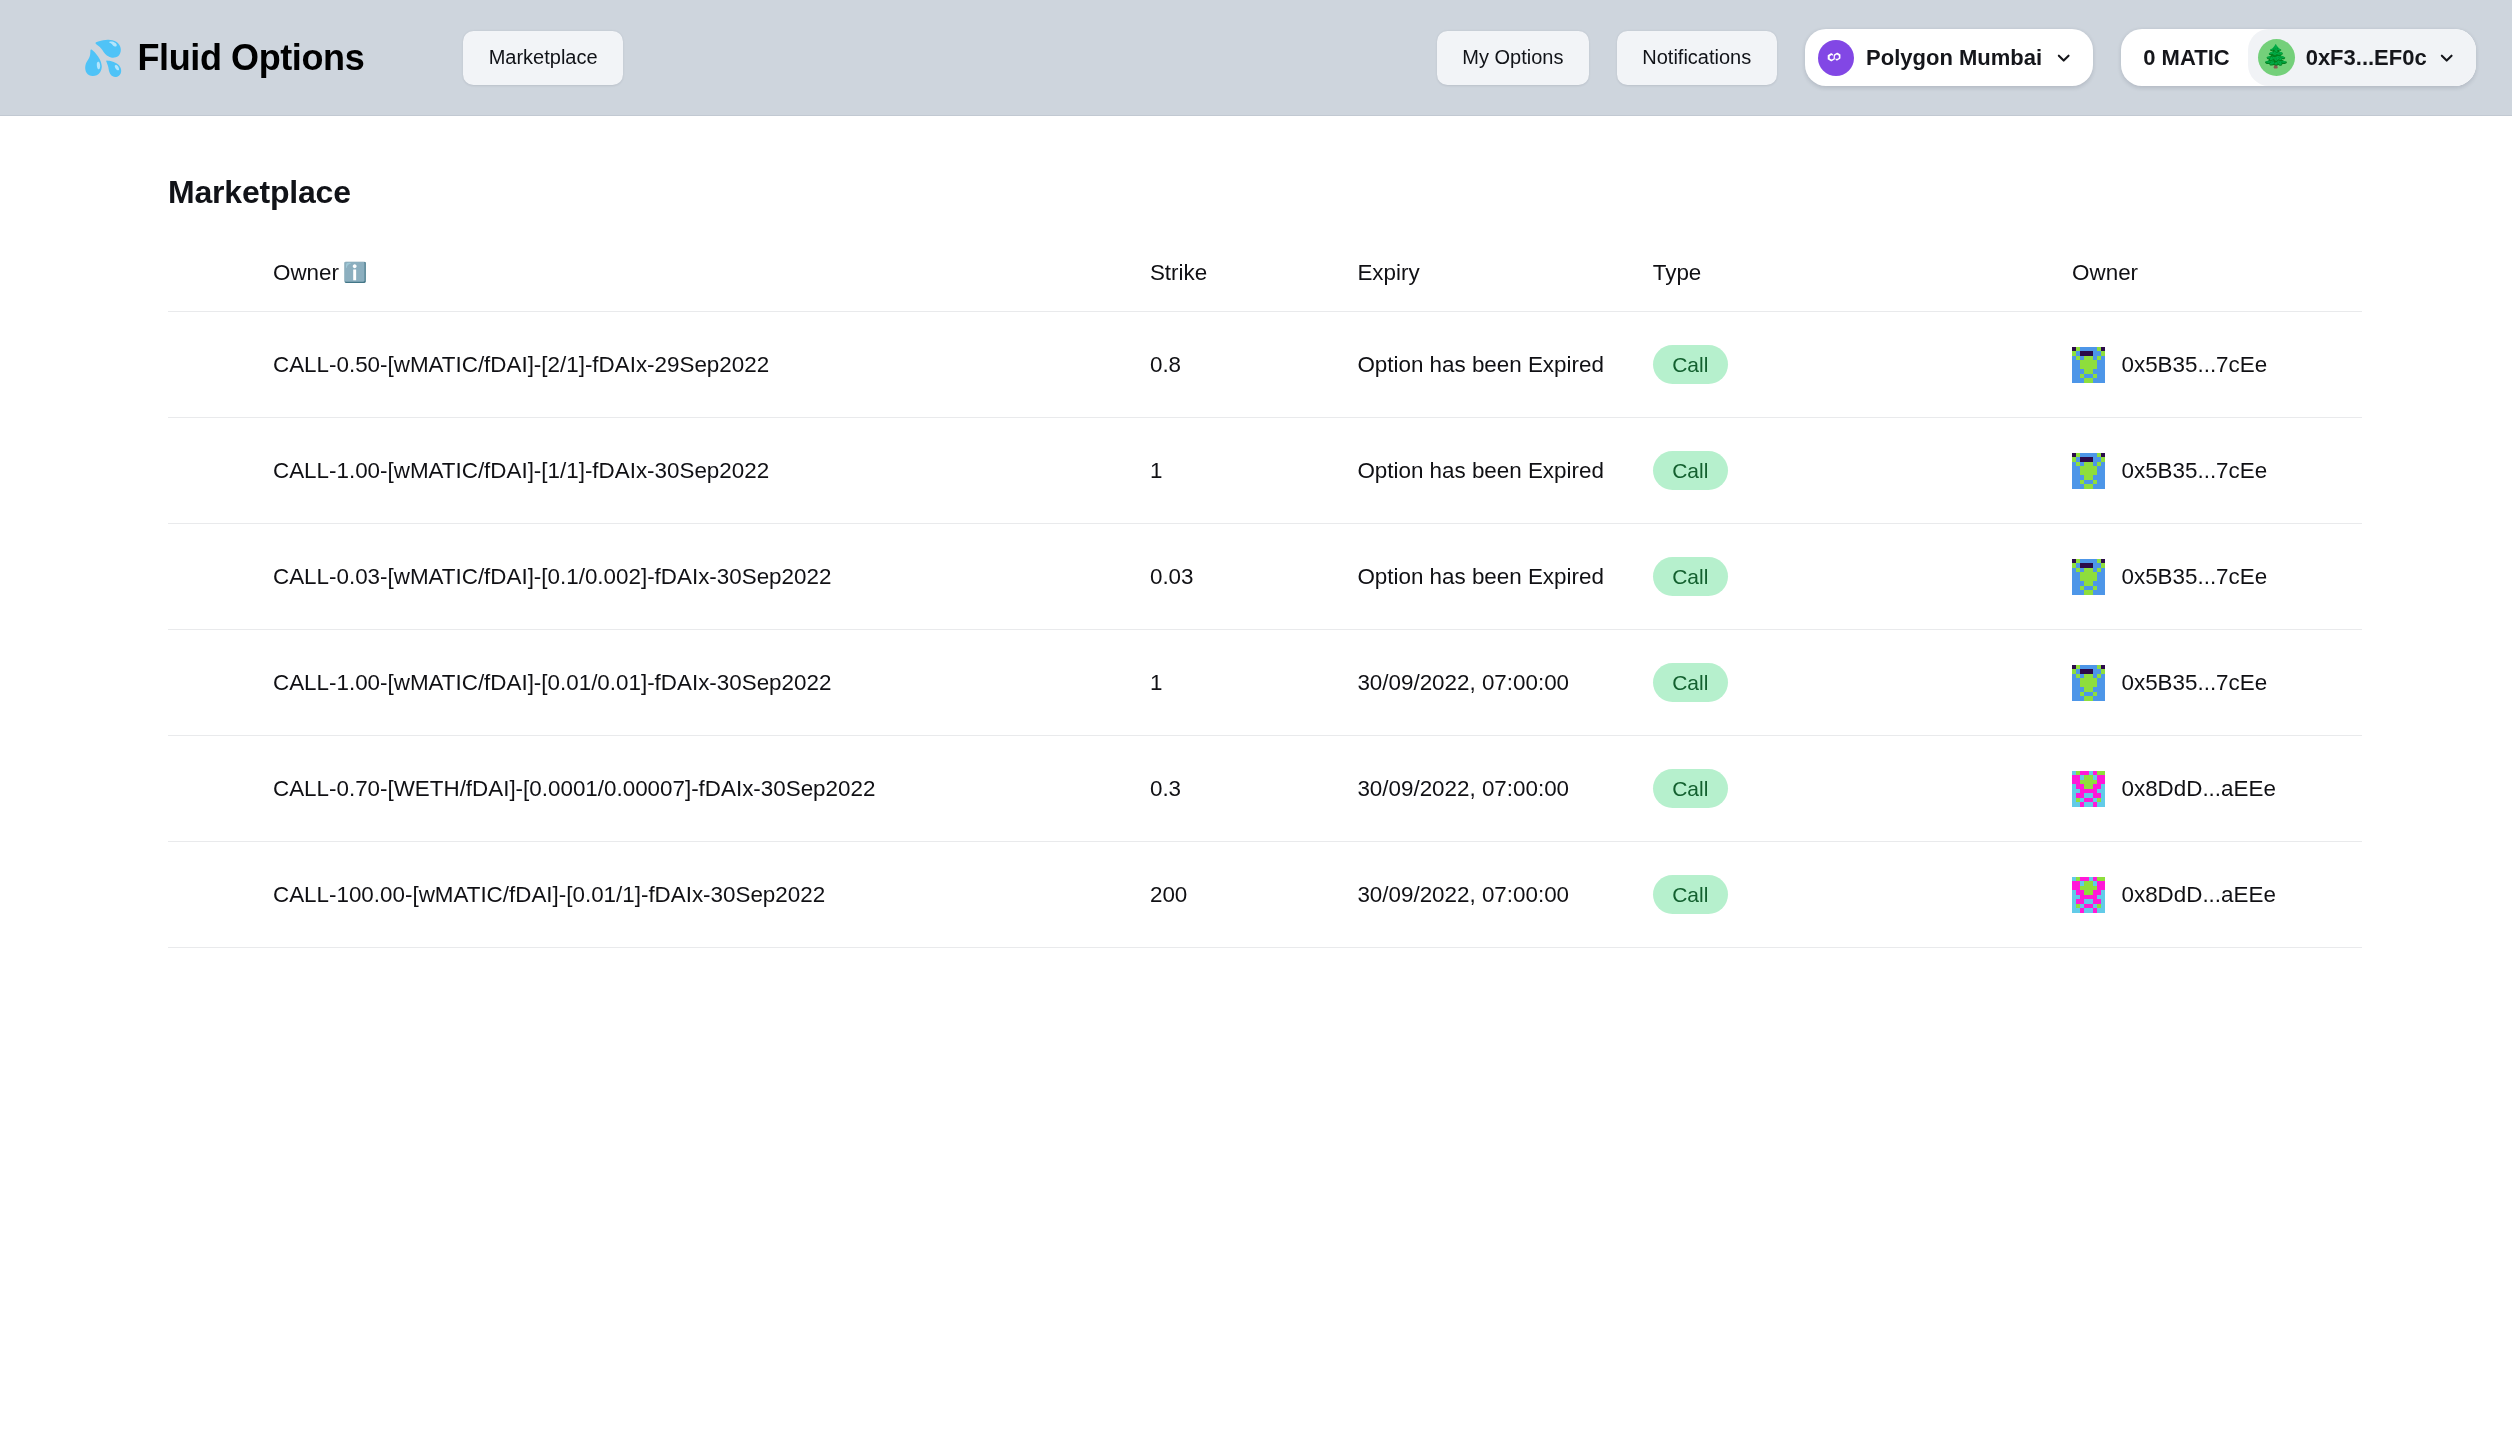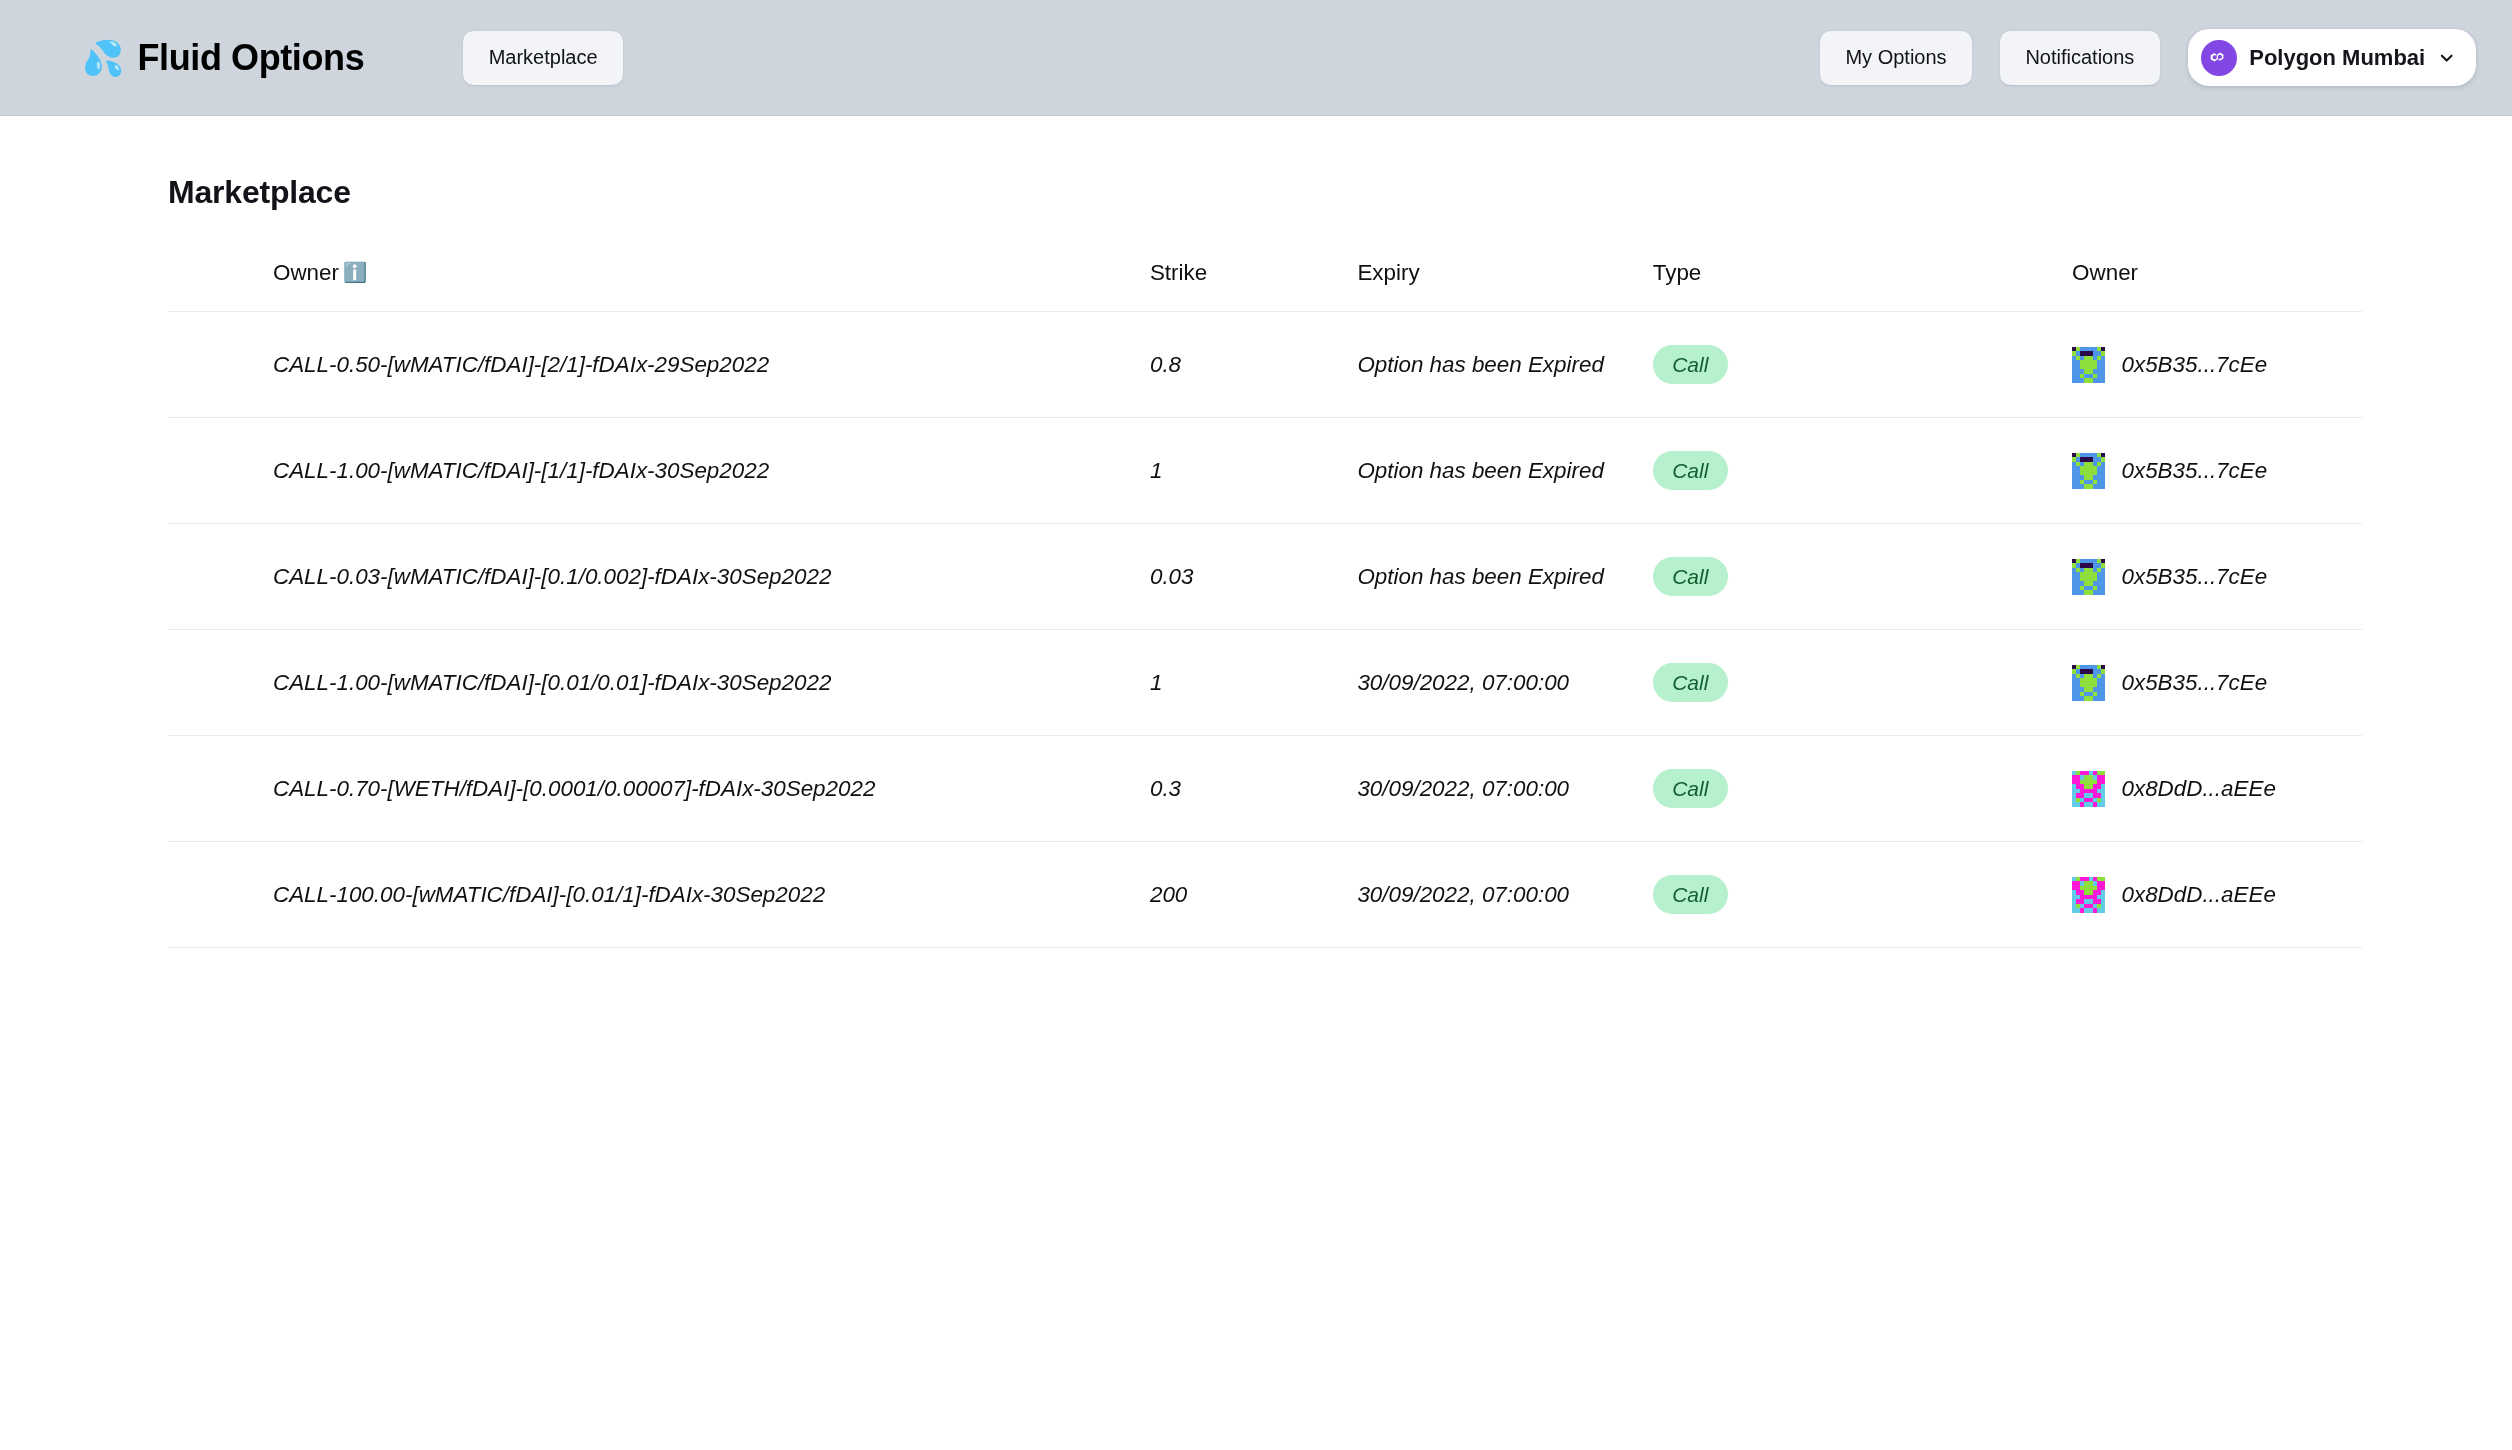--- a/index.html
+++ b/index.html
@@ -173,21 +173,20 @@
     padding: 0 0 25.4px 0;
     vertical-align: bottom;
   }
   table.opts tbody tr { border-top: 0.7px solid #e9eaec; }
   table.opts tbody tr:last-child { border-bottom: 0.7px solid #e9eaec; }
   table.opts td {
     font-size: 22.4px;
     color: #101014;
     padding: 33px 0 33px 0;
     vertical-align: middle;
-    font-style: italic;
   }
   .col-name   { width: 886px; padding-left: 105px !important; }
   .col-strike { width: 221px; }
   .col-expiry { width: 247px; }
   .col-type   { width: 314px; }
   .col-owner  { width: 374px; }
 
   th.col-name { padding-left: 105px !important; }
   th.col-strike, td.col-strike { padding-left: 30px !important; }
   th.col-expiry, td.col-expiry { padding-left: 0 !important; }
@@ -270,20 +269,32 @@
         </svg>
       </span>
       <span class="chain-label">Polygon Mumbai</span>
       <span class="chev">
         <svg width="19.4" height="19.4" viewBox="0 0 24 24" aria-hidden="true">
           <path d="M6 9.5l6 6 6-6" fill="none" stroke="#15161b" stroke-width="2.6" stroke-linecap="round" stroke-linejoin="round"></path>
         </svg>
       </span>
     </button>
 
+    <button class="acct-btn">
+      <span class="balance">0 MATIC</span>
+      <span class="acct-pill">
+        <span class="avatar-circ">🌲</span>
+        <span class="acct-addr">0xF3...EF0c</span>
+        <span class="chev">
+          <svg width="19.4" height="19.4" viewBox="0 0 24 24" aria-hidden="true">
+            <path d="M6 9.5l6 6 6-6" fill="none" stroke="#15161b" stroke-width="2.6" stroke-linecap="round" stroke-linejoin="round"></path>
+          </svg>
+        </span>
+      </span>
+    </button>
   </div>
 </div>
 
 <div class="page">
   <div class="content">
 
     <h1 class="page-title">Marketplace</h1>
 
 
     <div class="table-wrap">

